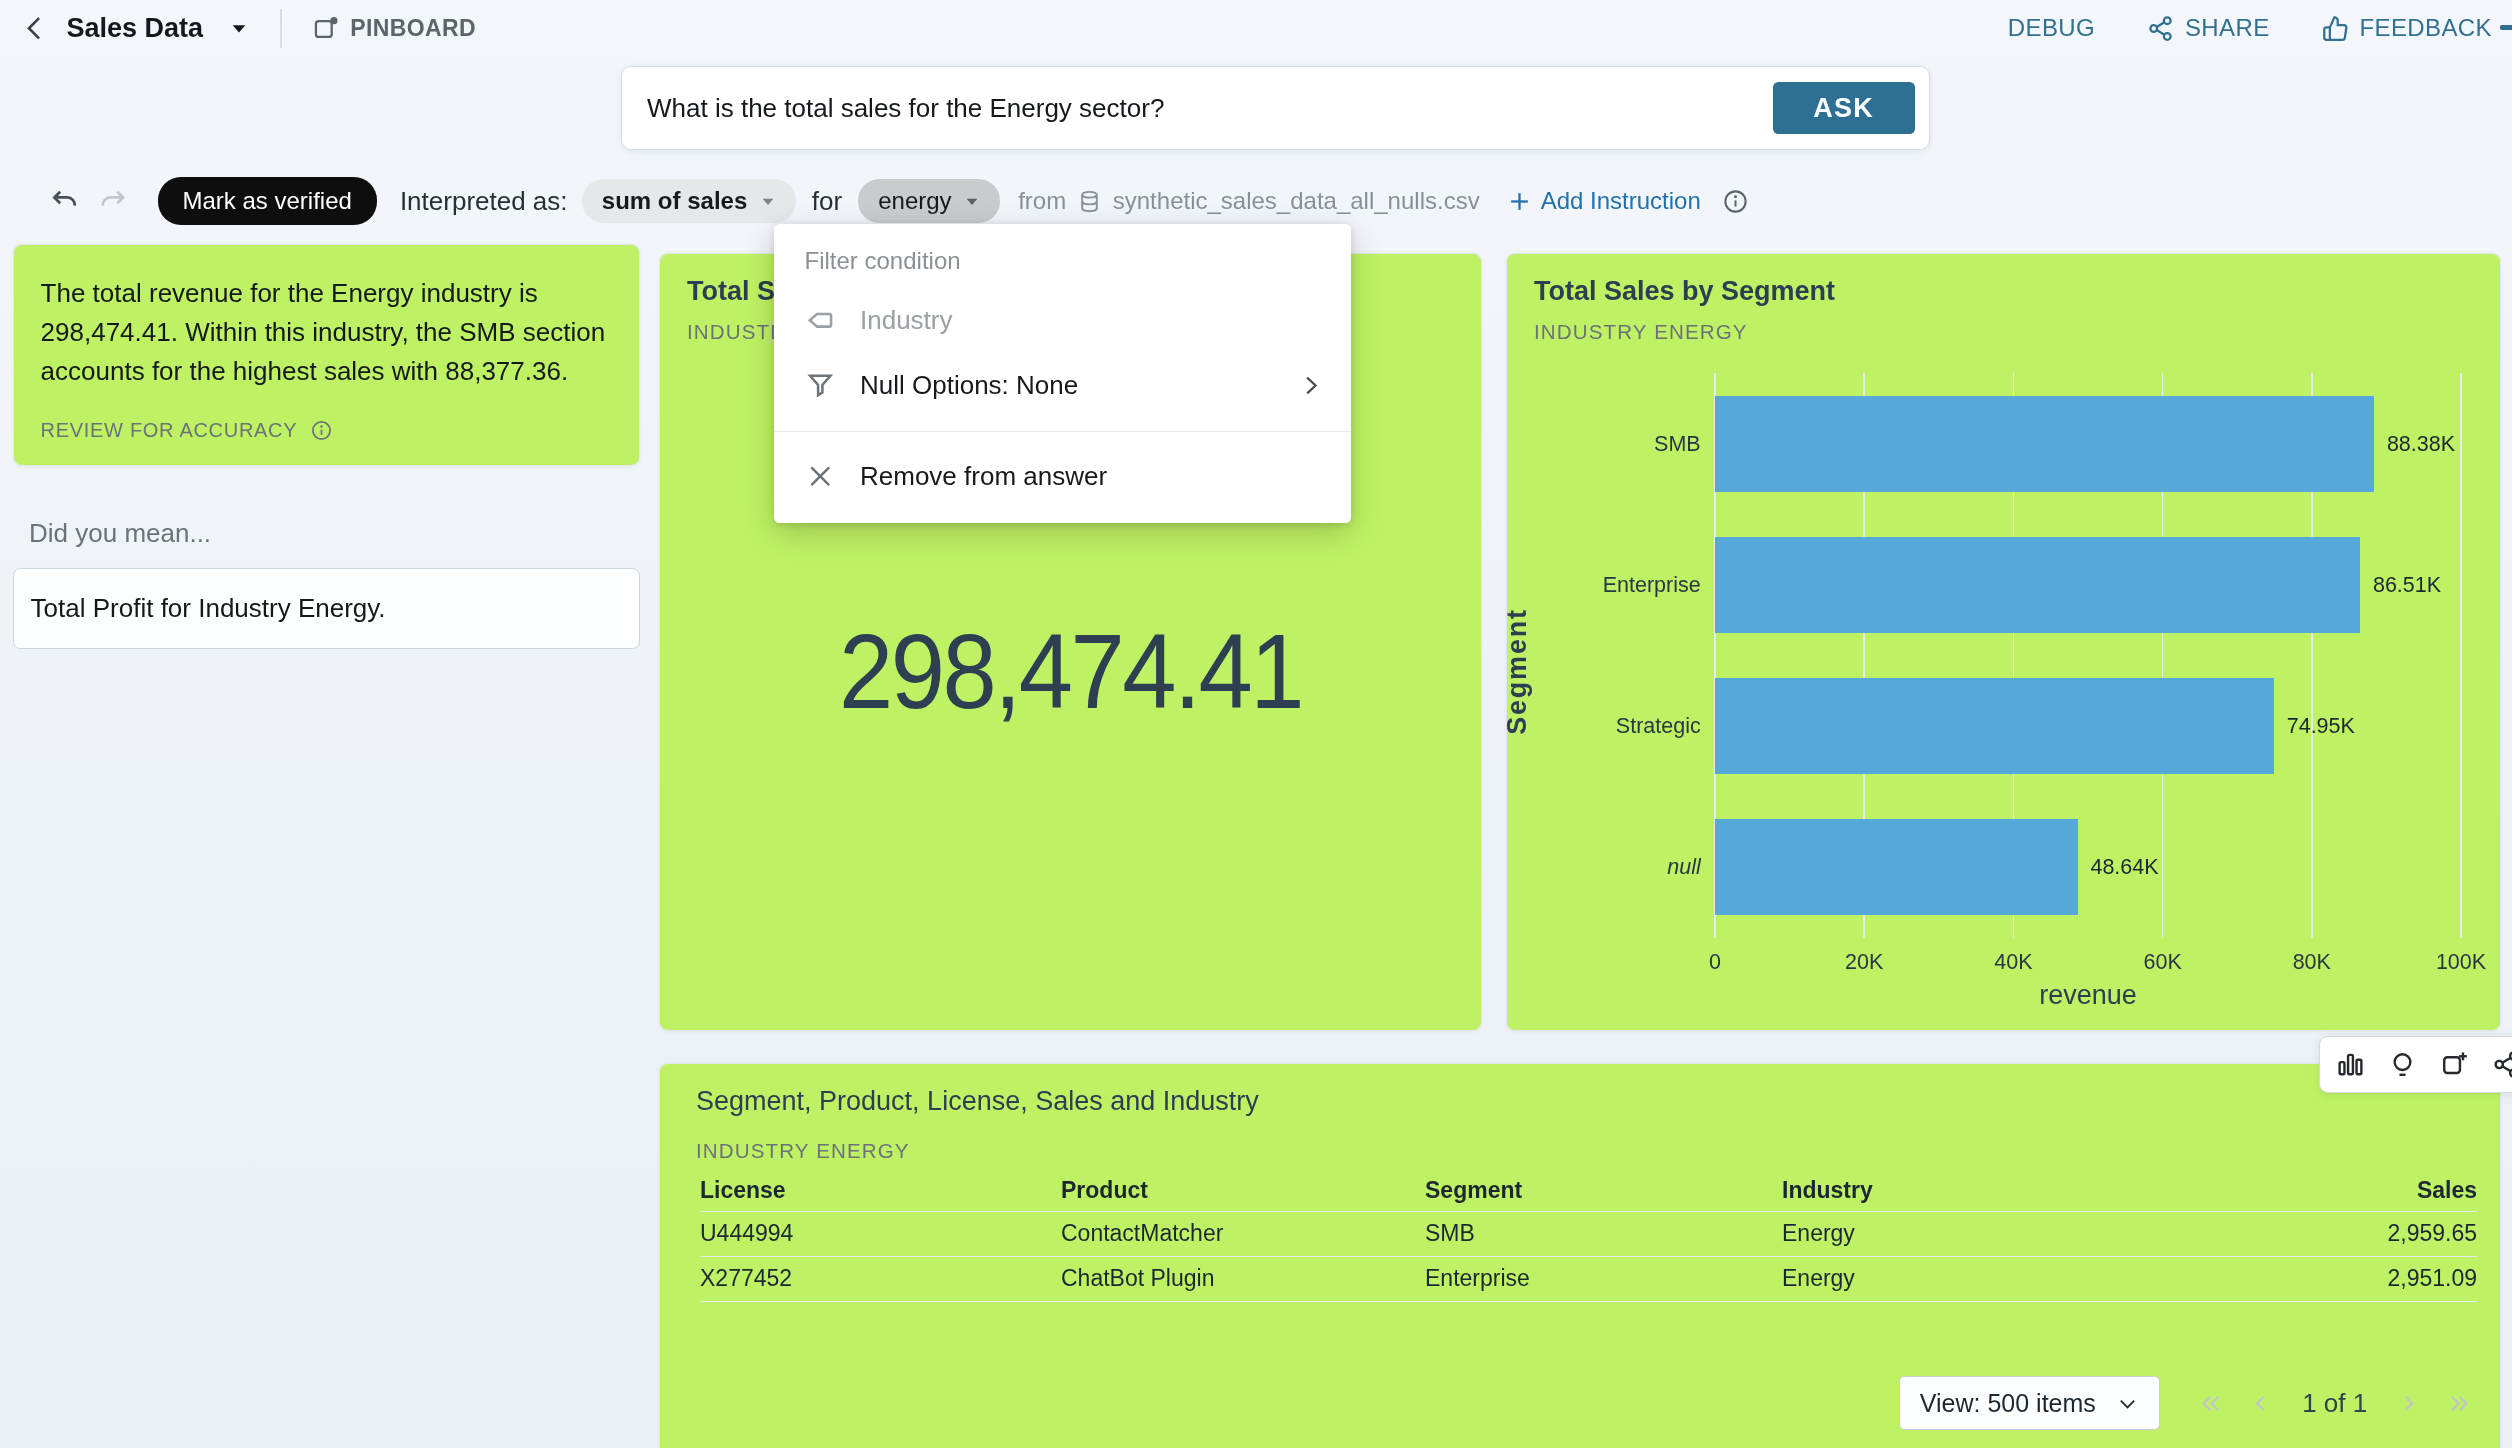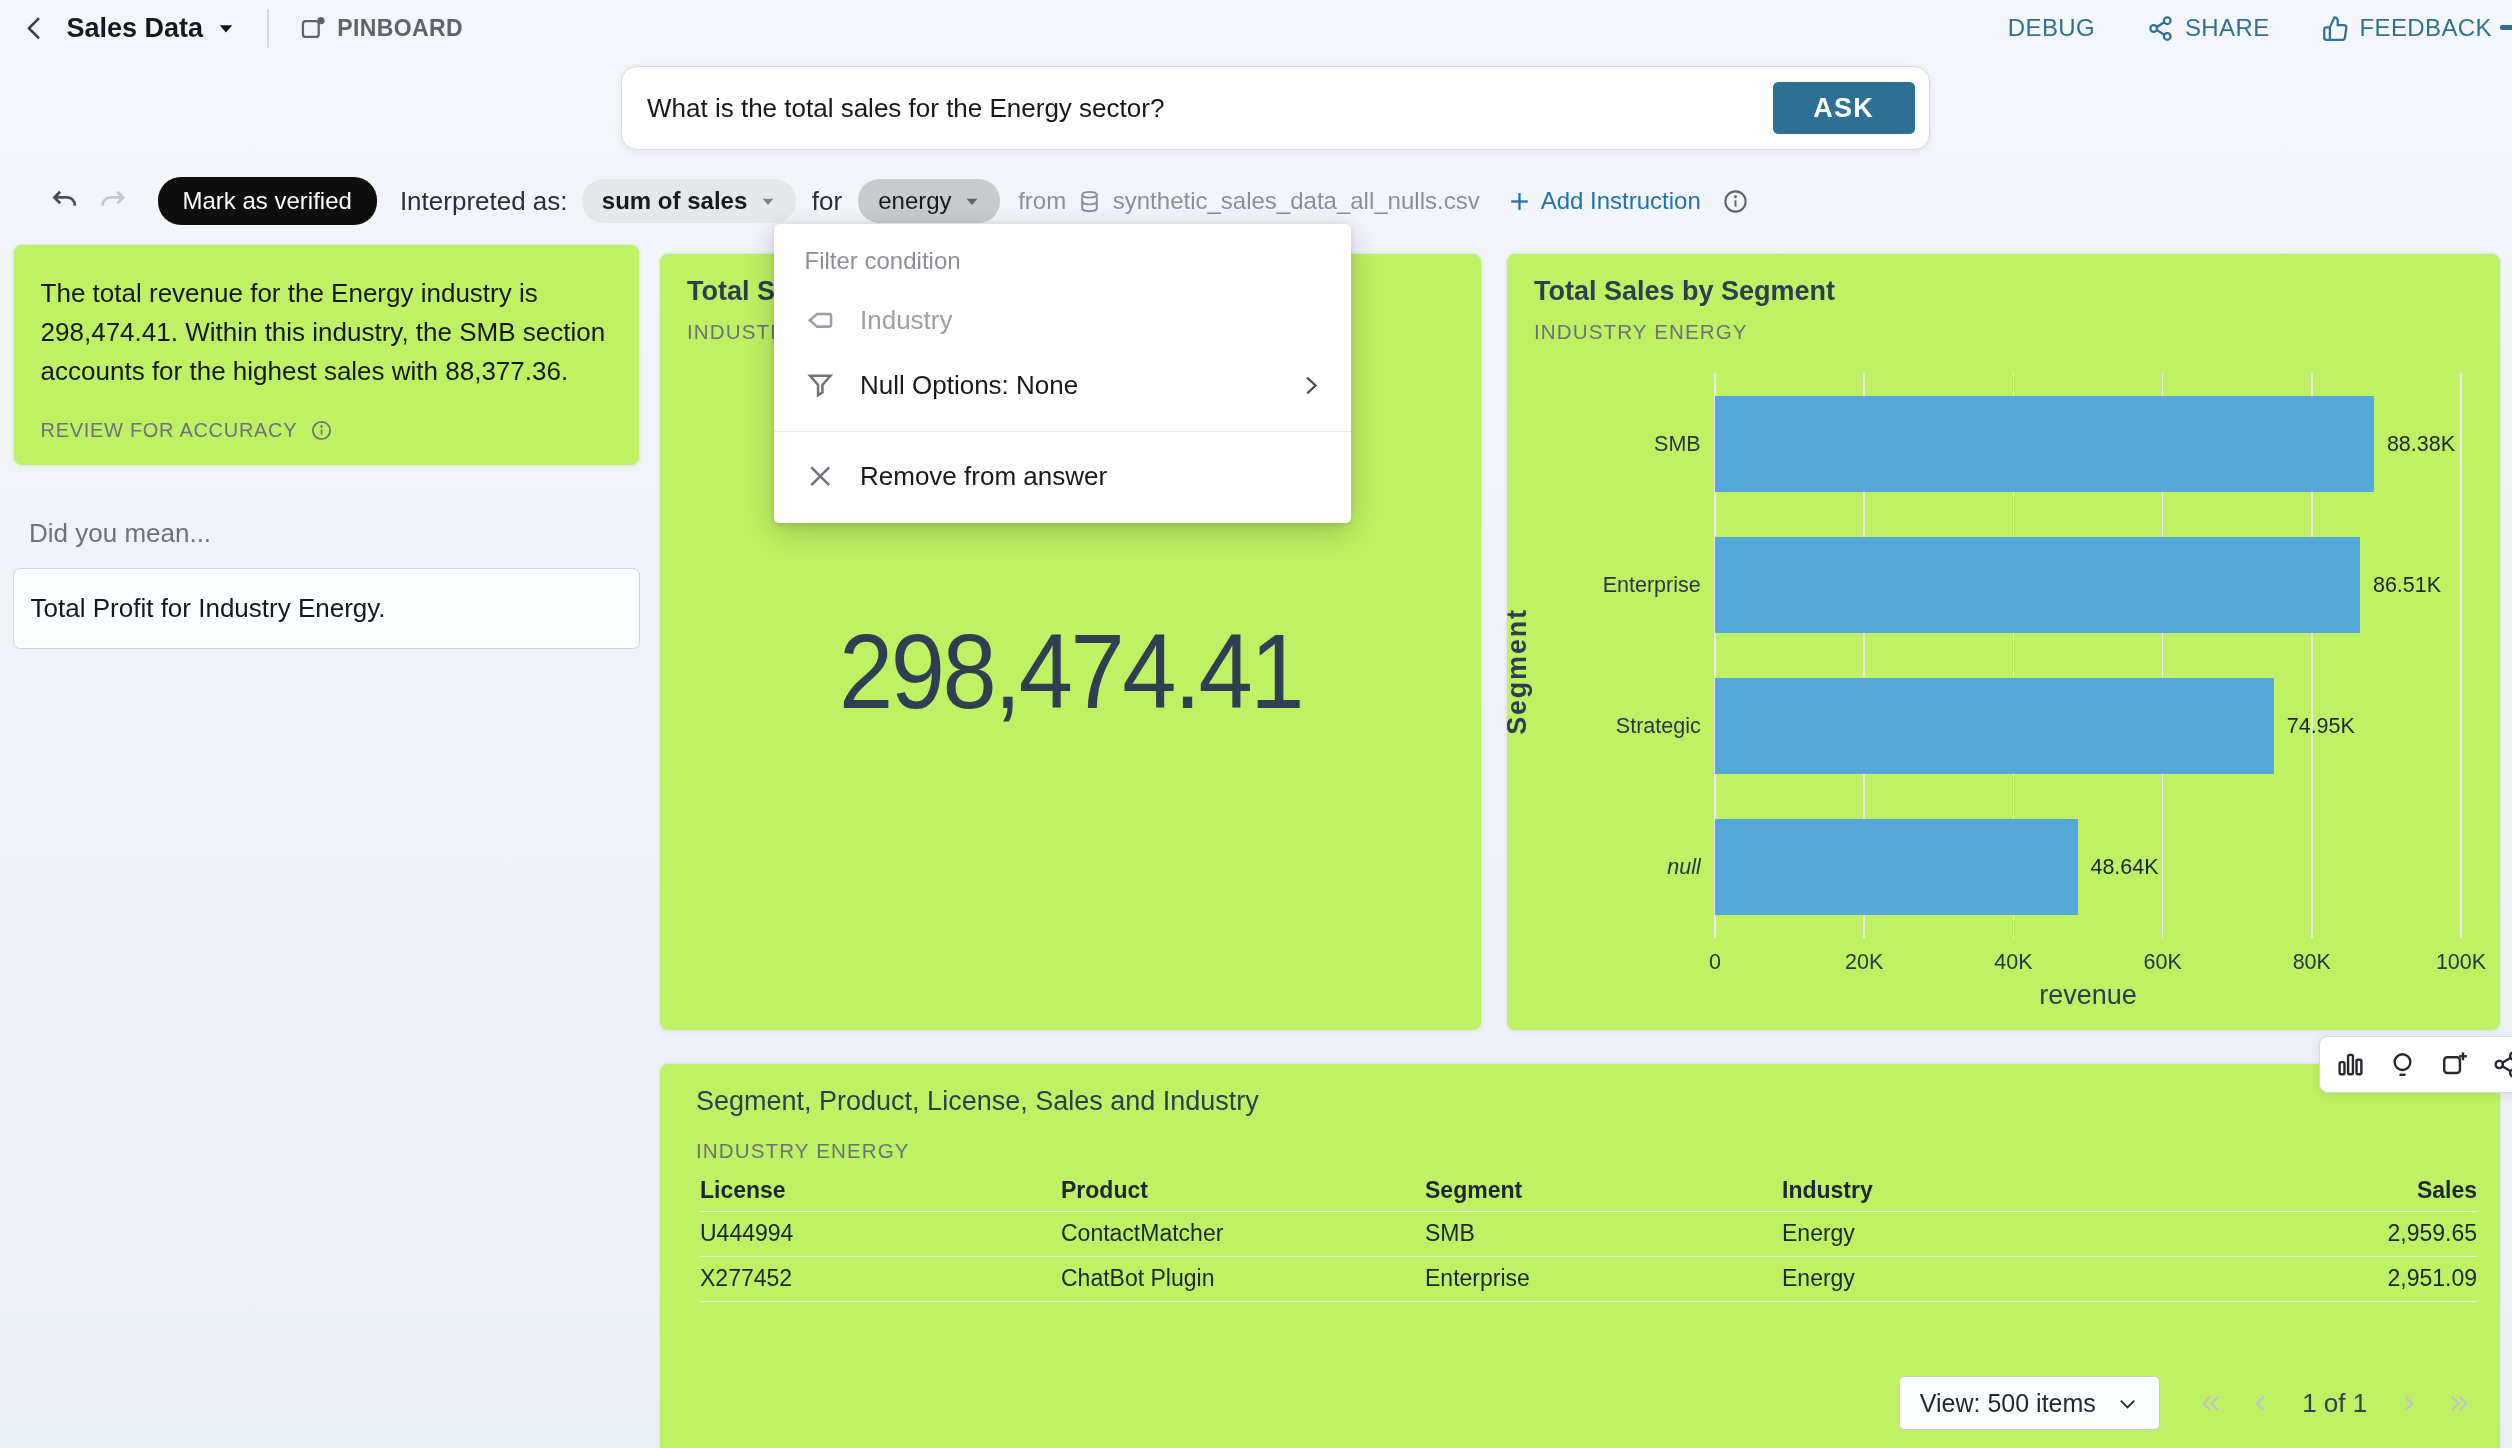--- a/index.html
+++ b/index.html
@@ -9,30 +9,30 @@
     background:linear-gradient(180deg,#f3f6fa 0%,#ebf0f6 100%);
     color:#15181c; position:relative;
   }
   .card { position:absolute; background:#bef264; border:1.8px solid #e3e7ec; border-radius:9px; box-shadow:0 0.9px 3.6px rgba(31,45,61,.05); }
   svg { display:block; }
   .ic { flex:0 0 auto; }
 
   
   .tophdr { position:absolute; top:0; left:0; width:100%; height:56px; display:flex; align-items:center; }
   .backbtn { margin-left:20px; color:#3a3f45; cursor:pointer; }
-  .apptitle { margin-left:16px; font-size:27px; font-weight:700; color:#15181c; display:flex; align-items:center; gap:14px; }
+  .apptitle { margin-left:16px; font-size:27px; font-weight:700; color:#15181c; display:flex; align-items:center; gap:27px; }
   .hdr-divider { width:1.8px; height:39px; background:#d9dde2; margin:0 30.5px 0 32px; }
   .pinboard { display:flex; align-items:center; gap:10.8px; color:#5f6469; font-size:23px; font-weight:600; letter-spacing:0.4px; cursor:pointer; }
   .hdr-right { position:absolute; right:20px; top:0; height:56px; display:flex; align-items:center; gap:52px; }
   .hdr-link { display:flex; align-items:center; gap:10.8px; color:#31708f; font-size:24px; font-weight:500; letter-spacing:0.4px; cursor:pointer; }
   .hdr-dash { position:absolute; left:2500px; top:25px; width:14.3px; height:4.5px; background:#31708f; border-radius:1.8px; }
 
   
   .searchbar { position:absolute; left:621px; top:66px; width:1309px; height:84px; background:#fff;
-    border:1.8px solid #d8dce1; border-radius:16px; box-shadow:0 1.8px 7.2px rgba(31,45,61,.07);
+    border:1.8px solid #d8dce1; border-radius:10px; box-shadow:0 1.8px 7.2px rgba(31,45,61,.07);
     display:flex; align-items:center; }
   .question { margin-left:25px; font-size:26px; color:#15181c; flex:1; }
   .askbtn { position:absolute; right:14.3px; top:15.2px; width:142px; height:52px; background:#2e7093; color:#fff;
     border:none; border-radius:5.4px; font-size:27px; font-weight:700; letter-spacing:1.3px;
     font-family:inherit; cursor:pointer; }
 
   
   .interp { position:absolute; left:50px; top:176px; height:50px; display:flex; align-items:center; }
   .undo { color:#4a4f55; }  .redo { color:#c3c7cc; margin-left:16px; }
   .verifypill { margin-left:30.5px; background:#0e0e0e; color:#fff; border-radius:23px; padding:10px 25px;

